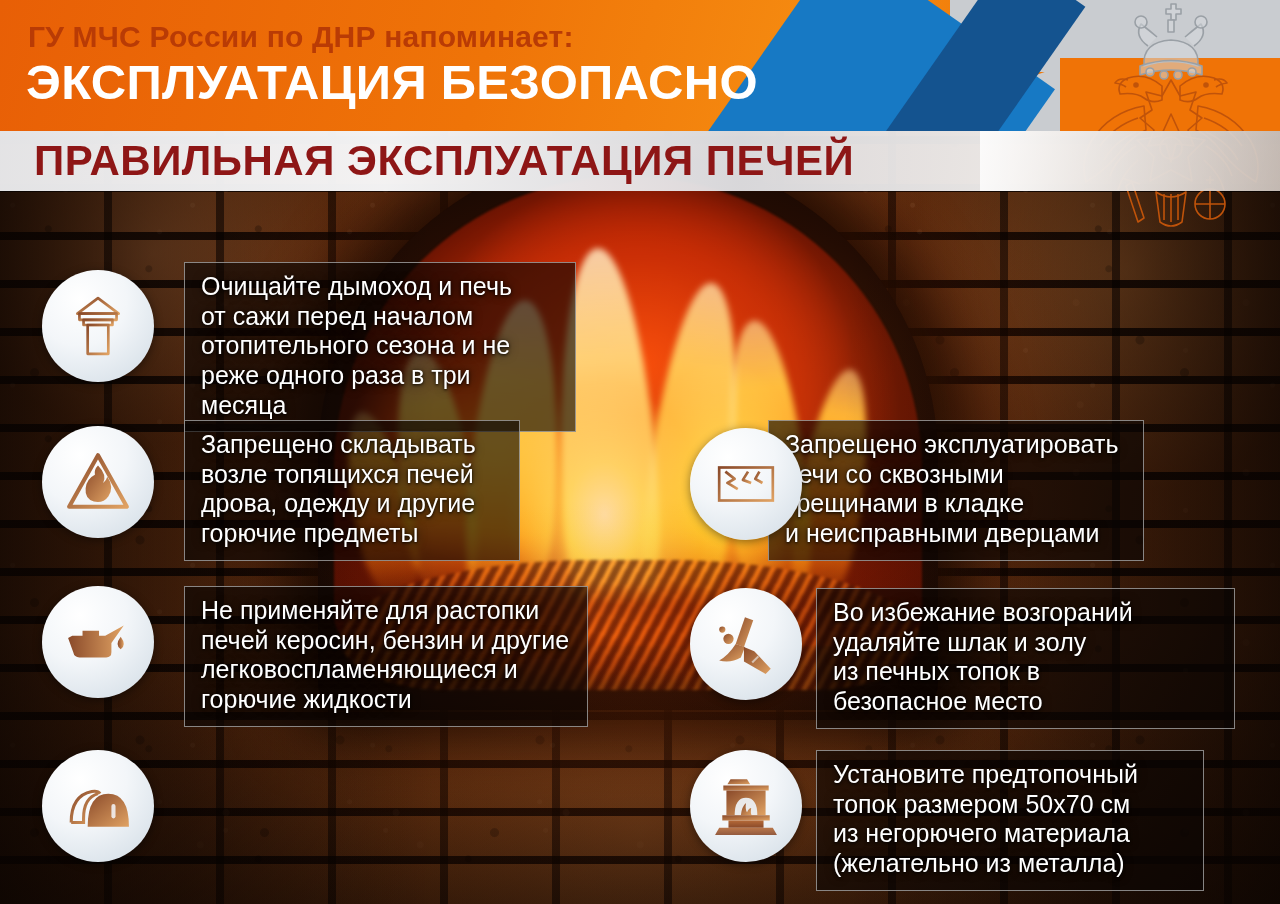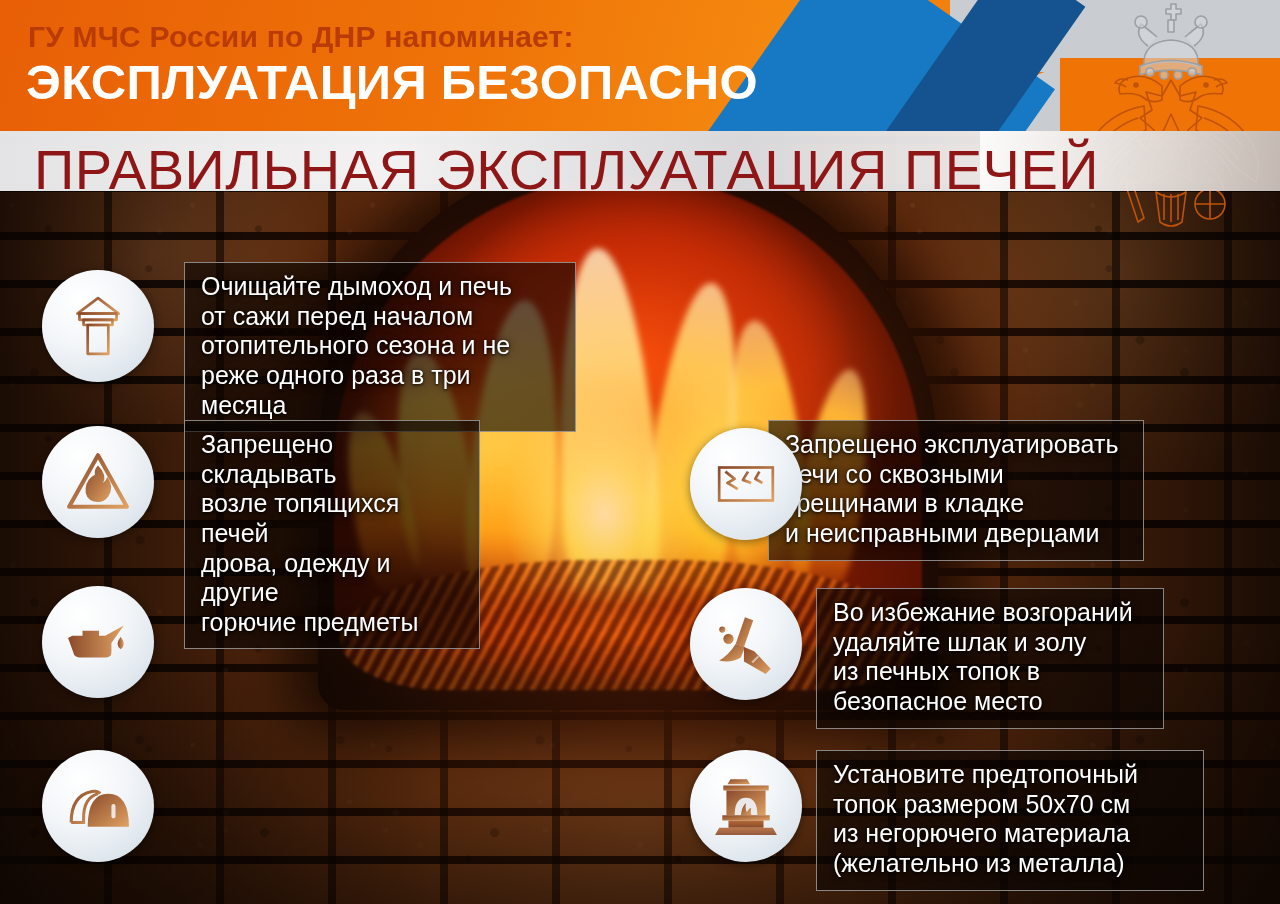--- a/index.html
+++ b/index.html
@@ -233,21 +233,21 @@
     overflow: hidden;
   }
   .subtitle-band::after {
     content: "";
     position: absolute; right: 0; top: 0; width: 300px; height: 100%;
     background: linear-gradient(100deg, rgba(255,255,255,.85), rgba(190,170,155,.45));
   }
   .subtitle-text {
     position: absolute; left: 34px; top: 6px;
     z-index: 2;
-    font-size: 56px; font-weight: normal;
+    font-size: 42px; font-weight: bold;
     color: #8e1616;
     letter-spacing: .5px;
     white-space: nowrap;
   }
   .tip-badge {
     position: absolute;
     width: 112px; height: 112px;
     border-radius: 50%;
     background: radial-gradient(circle at 34% 26%, #ffffff 0%, #f3f6f9 42%, #dde5ec 78%, #cfd9e3 100%);
     box-shadow: 0 2px 10px rgba(0,0,0,.45);
@@ -395,38 +395,44 @@
       <defs>
           <linearGradient id="g2" x1="0" y1="0" x2="1" y2="1">
         <stop offset="0%" stop-color="#8a4a2a"></stop>
             <stop offset="100%" stop-color="#e0a263"></stop>
       </linearGradient>
         </defs>
       <path d="M32 6 L60 56 H4 Z" fill="none" stroke="url(#g2)" stroke-width="4" stroke-linejoin="round"></path>
       <path d="M32 16 q9 9 5 17 q3 -2 4 -6 q7 10 1 19 q-5 7 -14 5 q-9 -3 -8 -13 q1 -9 9 -13 q-1 -5 3 -9z" fill="url(#g2)"></path>
     </svg>
   </div>
-  <div class="tip-box" style="left:184px; top:420px; width:296px;">
+  <div class="tip-box" style="left:184px; top:420px; width:336px;">
     <p>Запрещено складывать
 возле топящихся печей
 дрова, одежду и другие
 горючие предметы</p>
   </div>
 
   <div class="tip-badge" style="left:42px; top:586px;">
     <svg viewBox="0 0 64 64">
       <defs>
           <linearGradient id="g3" x1="0" y1="0" x2="1" y2="0">
         <stop offset="0%" stop-color="#8a4a2a"></stop>
             <stop offset="100%" stop-color="#e0a263"></stop>
       </linearGradient>
         </defs>
       <path d="M7 26 h10 v-5 h16 v5 h6 l18 -10 -12 17 v9 q0 5 -5 5 h-26 q-5 0 -6 -5 l-5 -14 z" fill="url(#g3)"></path>
       <path d="M54 27 q6 8 0 12 q-6 -4 0 -12z" fill="url(#g3)"></path>
     </svg>
+  </div>
+  <div class="tip-box" style="left:184px; top:586px; width:404px;">
+    <p>Не применяйте для растопки
+печей керосин, бензин и другие
+легковоспламеняющиеся и
+горючие жидкости</p>
   </div>
 
   <div class="tip-badge" style="left:42px; top:750px;">
     <svg viewBox="0 0 64 64">
       <defs>
           <linearGradient id="g4" x1="0" y1="0" x2="1" y2="1">
         <stop offset="0%" stop-color="#8a4a2a"></stop>
             <stop offset="100%" stop-color="#e0a263"></stop>
       </linearGradient>
         </defs>
@@ -467,21 +473,21 @@
       </linearGradient>
         </defs>
       <circle cx="9" cy="18" r="3" fill="url(#g6)"></circle>
       <circle cx="15" cy="27" r="5" fill="url(#g6)"></circle>
       <path d="M31 6 l8 3 -9 26 -8 -3 z" fill="url(#g6)"></path>
       <path d="M22 32 l9 3 -4 10 q-10 6 -21 3 q9 -5 16 -16z" fill="url(#g6)"></path>
       <path d="M30 35 l10 4 16 17 -5 5 -21 -12z" fill="url(#g6)"></path>
       <path d="M44 44 l-6 6" fill="none" stroke="#f2f6fa" stroke-width="2" opacity=".6"></path>
     </svg>
   </div>
-  <div class="tip-box" style="left:816px; top:588px; width:348px;">
+  <div class="tip-box" style="left:816px; top:588px; width:419px;">
     <p>Во избежание возгораний
 удаляйте шлак и золу
 из печных топок в
 безопасное место</p>
   </div>
 
   <div class="tip-badge" style="left:690px; top:750px;">
     <svg viewBox="0 0 64 64">
       <defs>
         <linearGradient id="g7" x1="0" y1="0" x2="1" y2="1">

